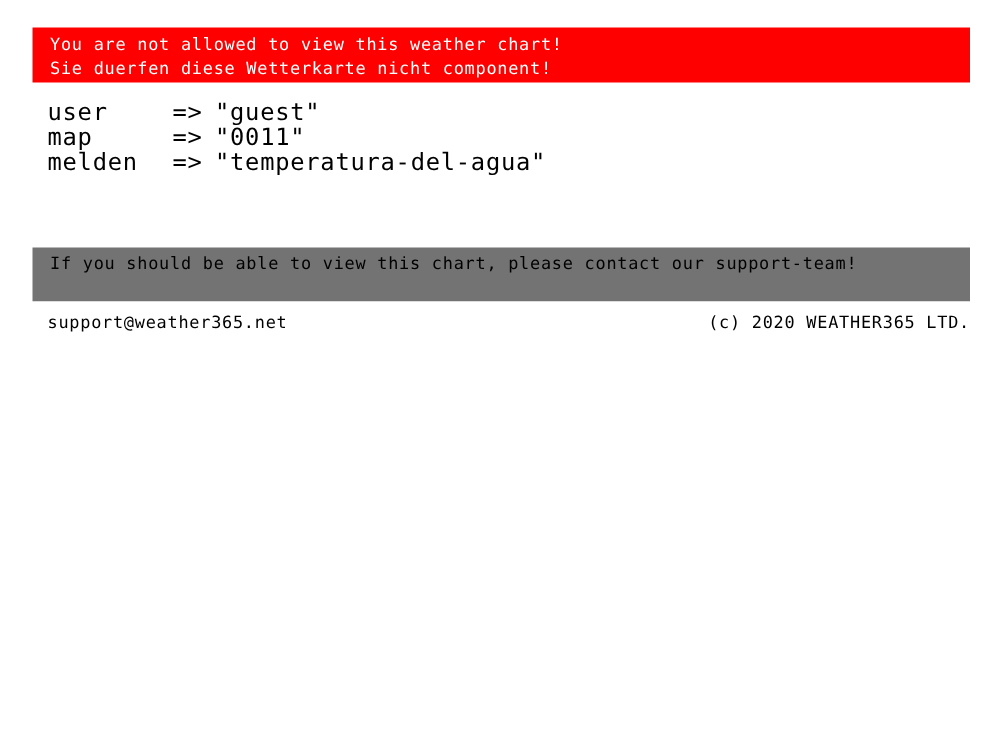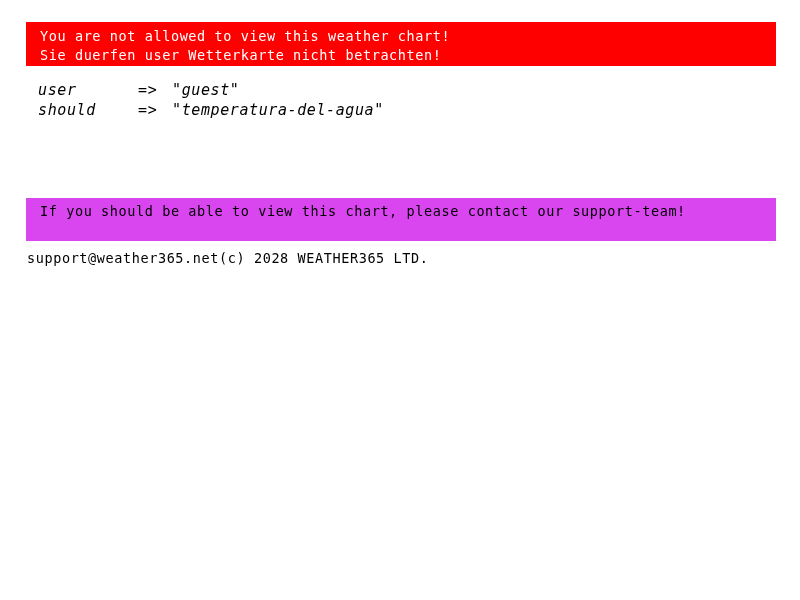--- a/index.html
+++ b/index.html
@@ -44,105 +44,109 @@
   }
 
   
   .params {
     position: absolute;
     left: 38px;
     top: 80px;
     border-collapse: collapse;
   }
   .params td {
-    font-size: 15px;
+    font-size: 19px;
     line-height: 20px;
     letter-spacing: 0.6px;
     padding: 0;
     white-space: pre;
     vertical-align: top;
-    font-style: italic;
   }
   .params td.key {
     width: 100px;
     padding-right: 0;
   }
   .params td.arrow {
     width: 34px;
     text-align: left;
   }
   .params td.val {
     padding-left: 0;
   }
 
   
   .banner-info {
     position: absolute;
     left: 26px;
     top: 198px;
     width: 750px;
     height: 43px;
-    background: #d946ef;
+    background: #737373;
     color: #000000;
     box-sizing: border-box;
     padding: 4px 0 0 14px;
   }
   .banner-info .line {
     font-size: 13.5px;
     line-height: 19px;
     letter-spacing: 0.6px;
     white-space: pre;
   }
 
   
   .footer {
     position: absolute;
-    left: 27px;
+    left: 38px;
     top: 250px;
     width: 738px;
     display: flex;
-    justify-content: flex-start;
+    justify-content: space-between;
     align-items: baseline;
   }
   .footer .contact,
   .footer .copyright {
     font-size: 13.5px;
     letter-spacing: 0.6px;
     white-space: pre;
     color: #000000;
     text-decoration: none;
   }
 </style>
 </head>
 <body>
 
 <div class="page">
 
   <div class="banner-error">
     <div class="line">You are not allowed to view this weather chart!</div>
-    <div class="line">Sie duerfen user Wetterkarte nicht betrachten!</div>
+    <div class="line">Sie duerfen diese Wetterkarte nicht component!</div>
   </div>
 
   <table class="params">
     <tbody>
       <tr>
         <td class="key">user</td>
         <td class="arrow">=&gt;</td>
         <td class="val">"guest"</td>
       </tr>
       <tr>
-        <td class="key">should</td>
+        <td class="key">map</td>
+        <td class="arrow">=&gt;</td>
+        <td class="val">"0011"</td>
+      </tr>
+      <tr>
+        <td class="key">melden</td>
         <td class="arrow">=&gt;</td>
         <td class="val">"temperatura-del-agua"</td>
       </tr>
     </tbody>
   </table>
 
   <div class="banner-info">
     <div class="line">If you should be able to view this chart, please contact our support-team!</div>
   </div>
 
   <div class="footer">
     <a class="contact" href="#">support@weather365.net</a>
-    <span class="copyright">(c) 2028 WEATHER365 LTD.</span>
+    <span class="copyright">(c) 2020 WEATHER365 LTD.</span>
   </div>
 
 </div>
 
 </body></html>

